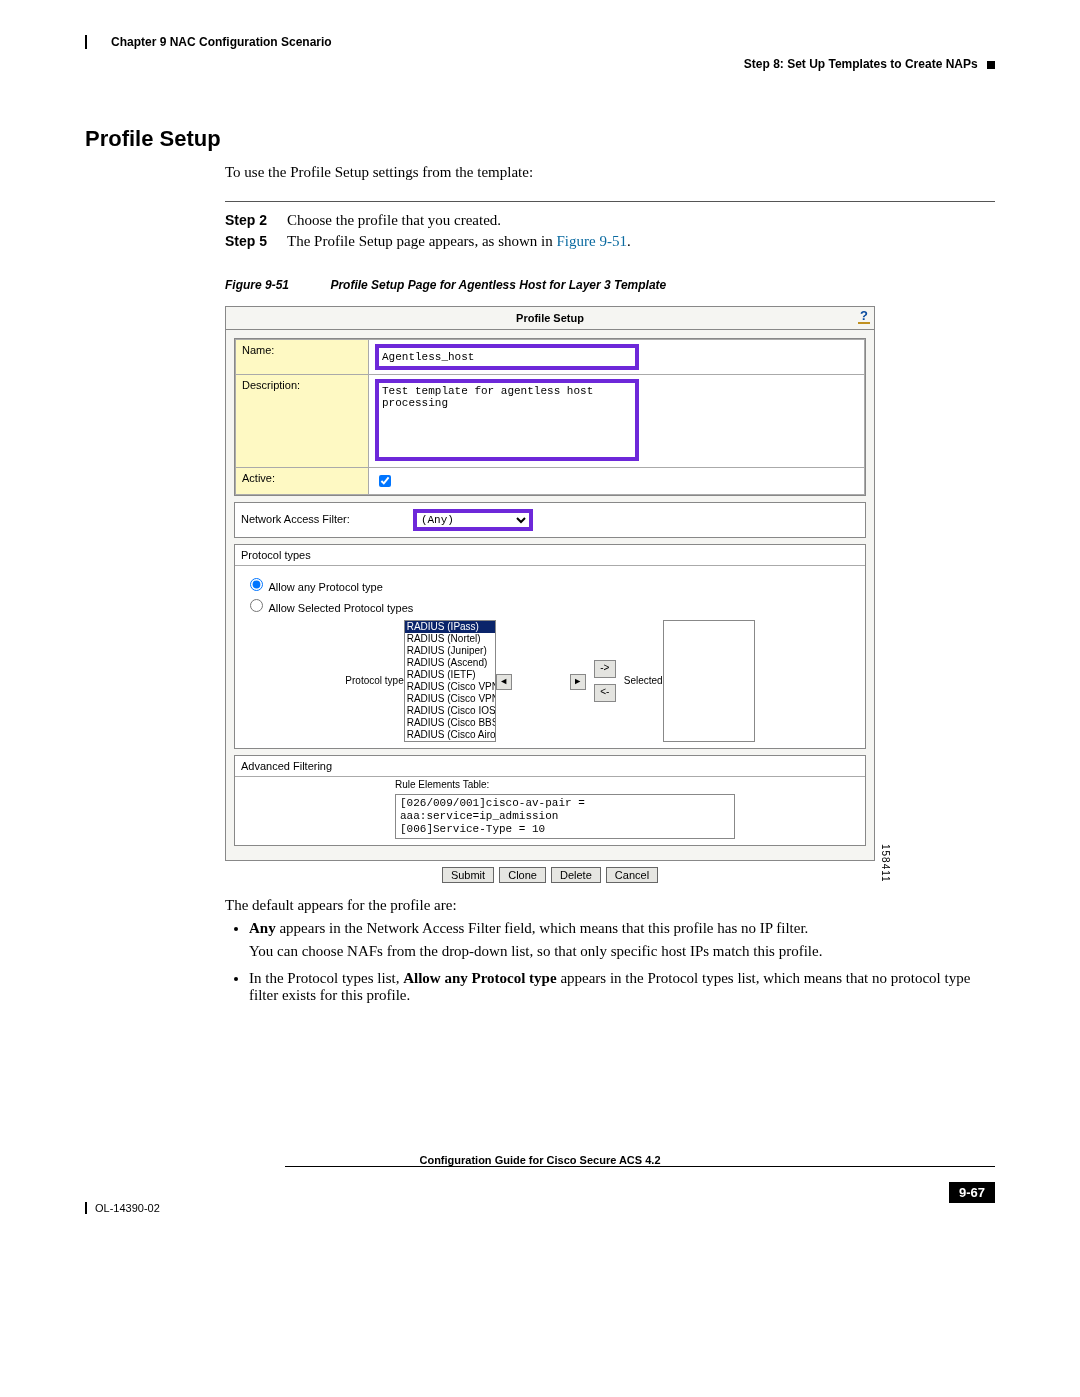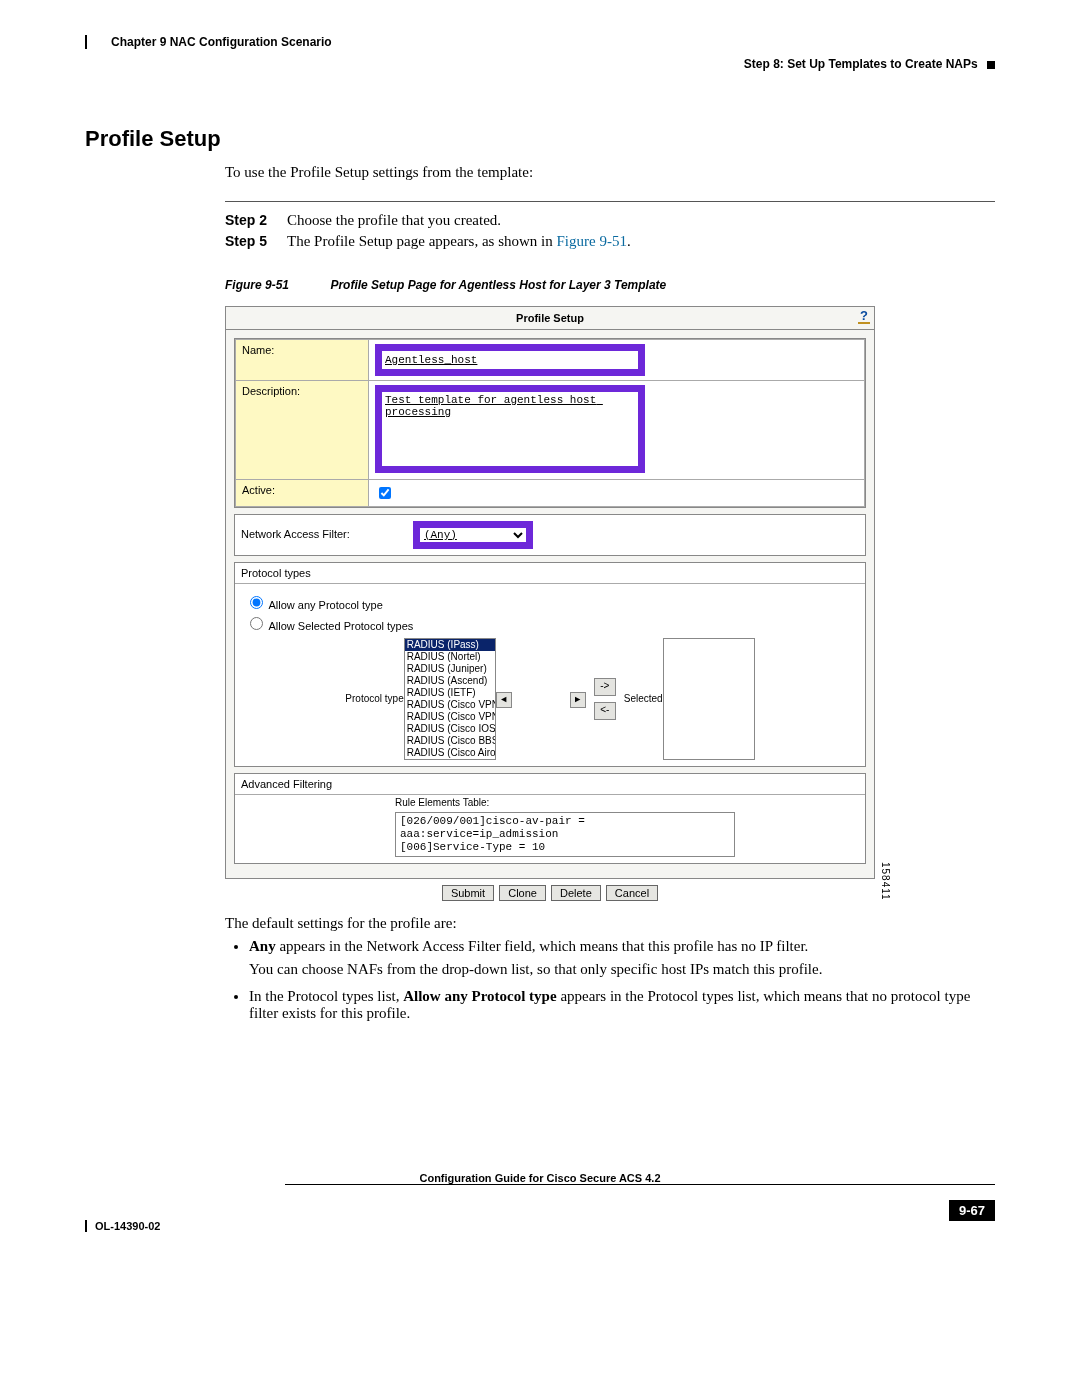--- a/index.html
+++ b/index.html
@@ -118,23 +118,22 @@
     border:1px solid #888;
     background:#fff;
     margin-bottom:6px;
   }
   table.form { width:100%; border-collapse:collapse; }
   table.form td { border:1px solid #aaa; padding:4px 6px; vertical-align:top; font-size:11px;}
   table.form td.lbl { width:120px; background:#fef9c3;}
   input.text, select.sel, textarea.ta {
     font-family: "Courier New", monospace;
     font-size:11px;
-    border:7px solid #6d28d9;
+    border:4px solid #6d28d9;
     background:#fff;
-    text-decoration:underline;
   }
   input.text { width:250px; height:16px; padding:1px 3px;}
   textarea.ta { width:250px; height:70px; padding:2px 3px; resize:none;}
   .chk { width:12px; height:12px; }
   .naf-row { padding:6px;}
   .naf-row label{ margin-right:60px;}
   select.sel { width:120px;}
   .proto-head { padding:4px 6px; border-bottom:1px solid #aaa;}
   .proto-body { padding:6px 10px;}
   .radio-row { margin:3px 0;}
@@ -200,21 +199,21 @@
   }
   .footer-line{
     border-top:1px solid #000; margin-left:200px; margin-bottom:3px;
   }
   .footer-row{
     display:flex; justify-content:space-between; align-items:center;
     font-family: Arial, Helvetica, sans-serif;
     font-size:11px;
   }
   .footer-left{
-    font-weight:bold;
+    font-weight:normal;
     border-left:2px solid #000; padding-left:8px;margin-top:32px;
   }
   .footer-right{
     text-align:right; font-weight:bold;
   }
   .pagebox{
     display:inline-block; background:#000; color:#fff;
     font-weight:bold; padding:3px 10px; font-size:13px;
     margin-left:6px;
   }
@@ -346,21 +345,21 @@
     <div class="btn-row">
       <button class="winbtn">Submit</button>
       <button class="winbtn">Clone</button>
       <button class="winbtn">Delete</button>
       <button class="winbtn">Cancel</button>
     </div>
     <div class="side-id">158411</div>
   </div>
 
   <div class="body-after">
-    <div>The default settings for the profile are:</div>
+    <div>The default appears for the profile are:</div>
     <ul class="bullets">
       <li>
         <b>Any</b><span> appears in the Network Access Filter field, which means that this profile has no IP filter.</span>
         <div class="subp">You can choose NAFs from the drop-down list, so that only specific host IPs match this profile.</div>
       </li>
       <li>
         <span>In the Protocol types list, </span><b>Allow any Protocol type</b><span> appears in the Protocol types list, which means that no protocol type filter exists for this profile.</span>
       </li>
     </ul>
   </div>

